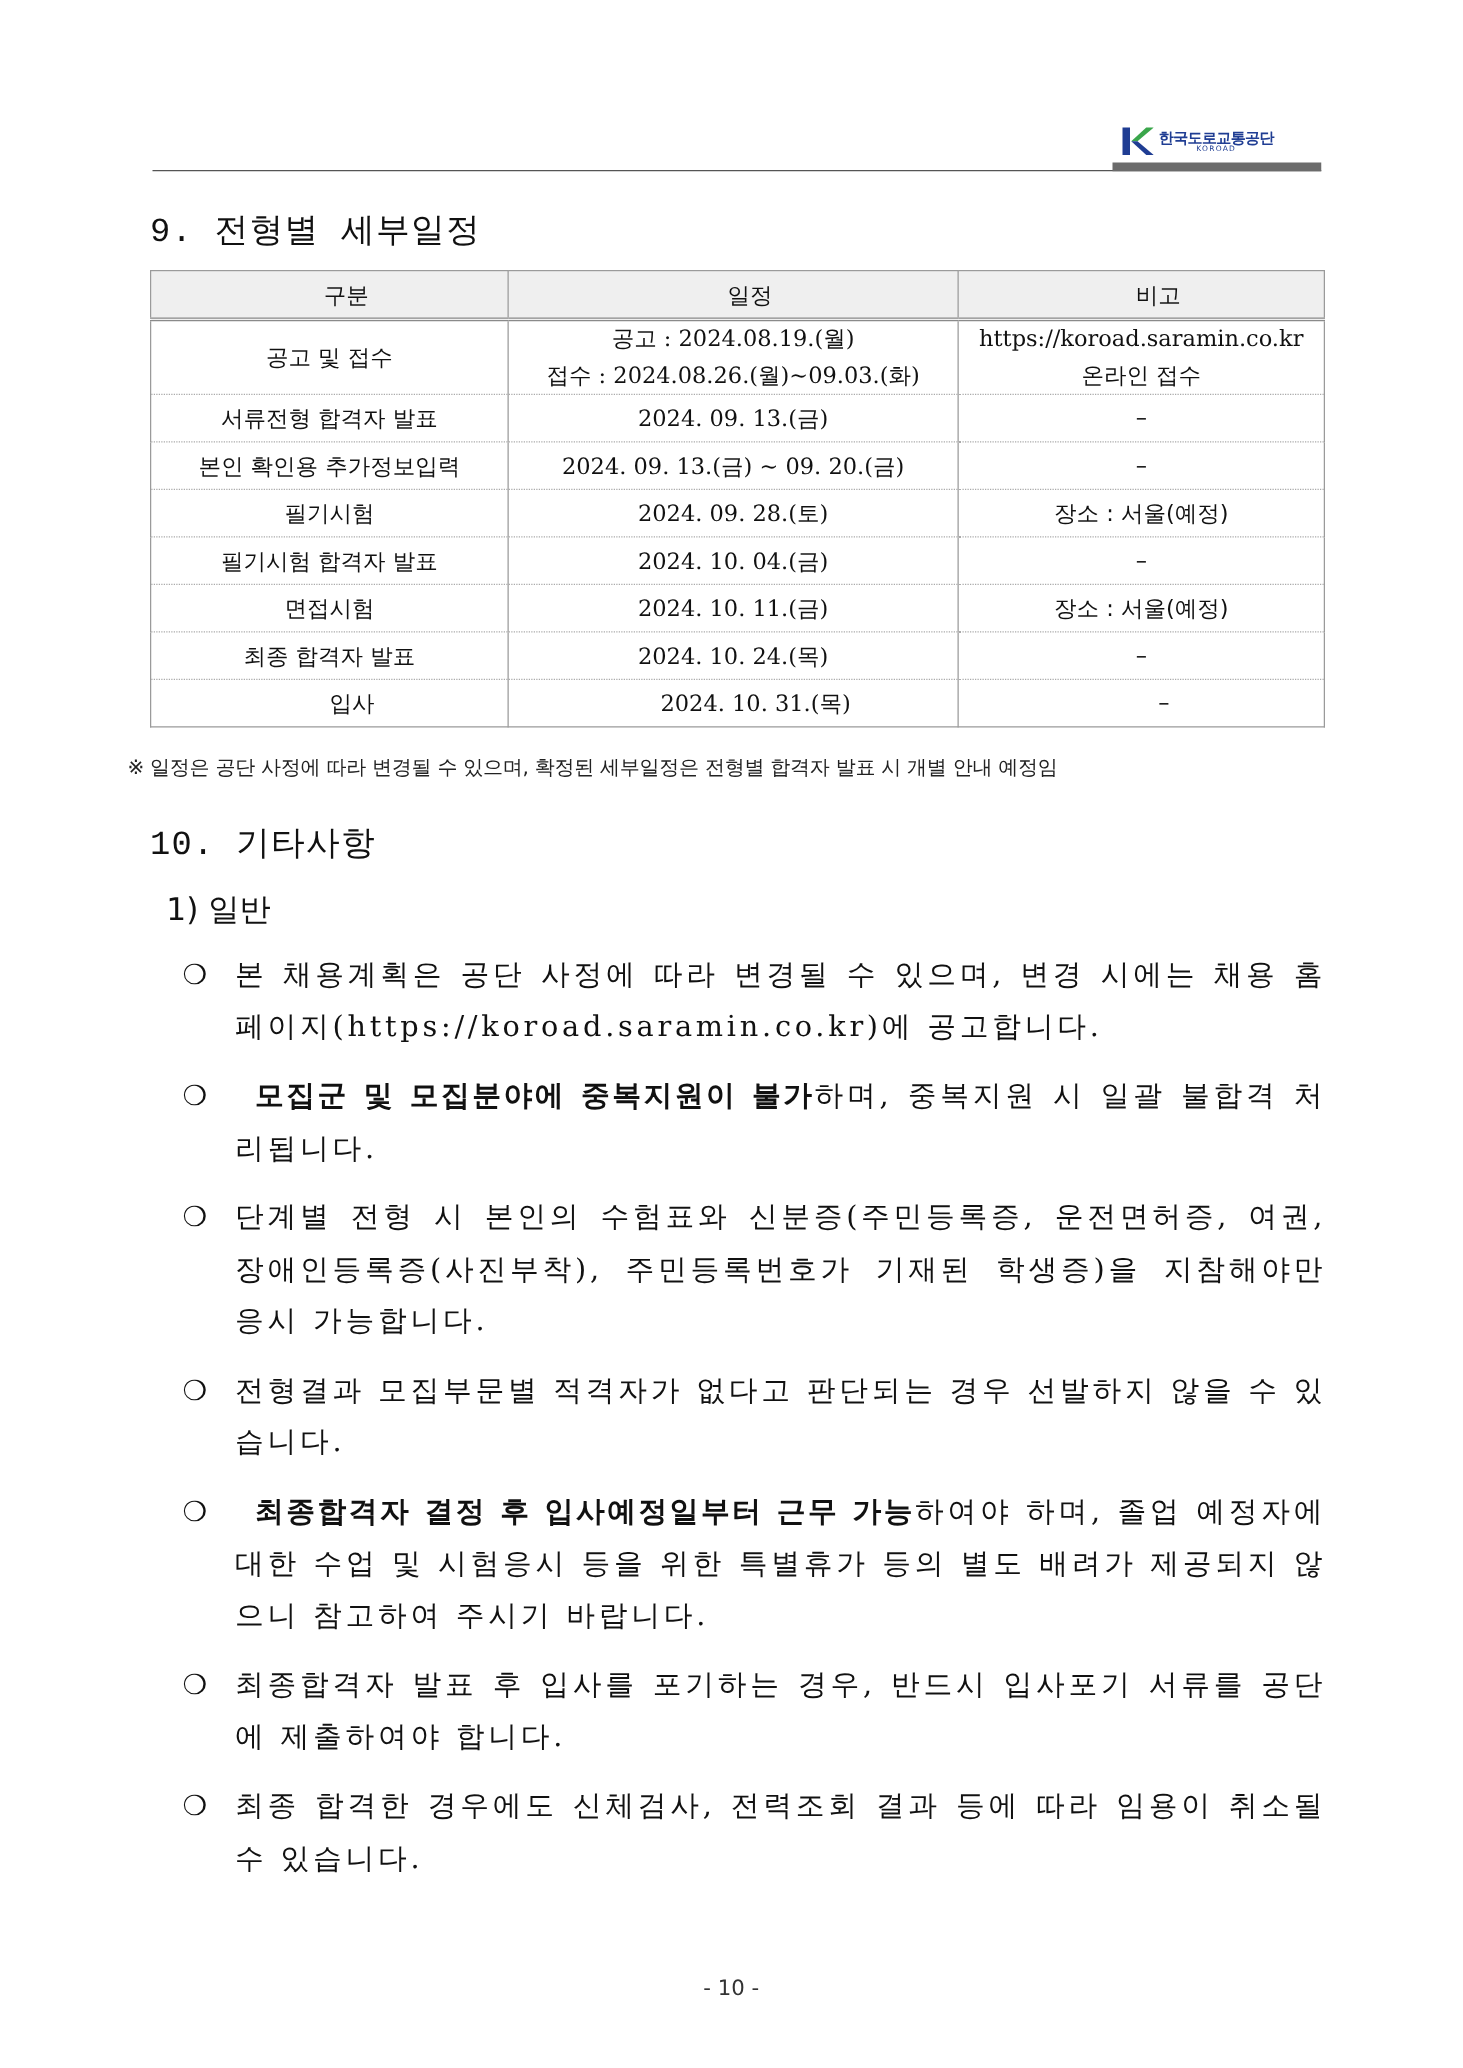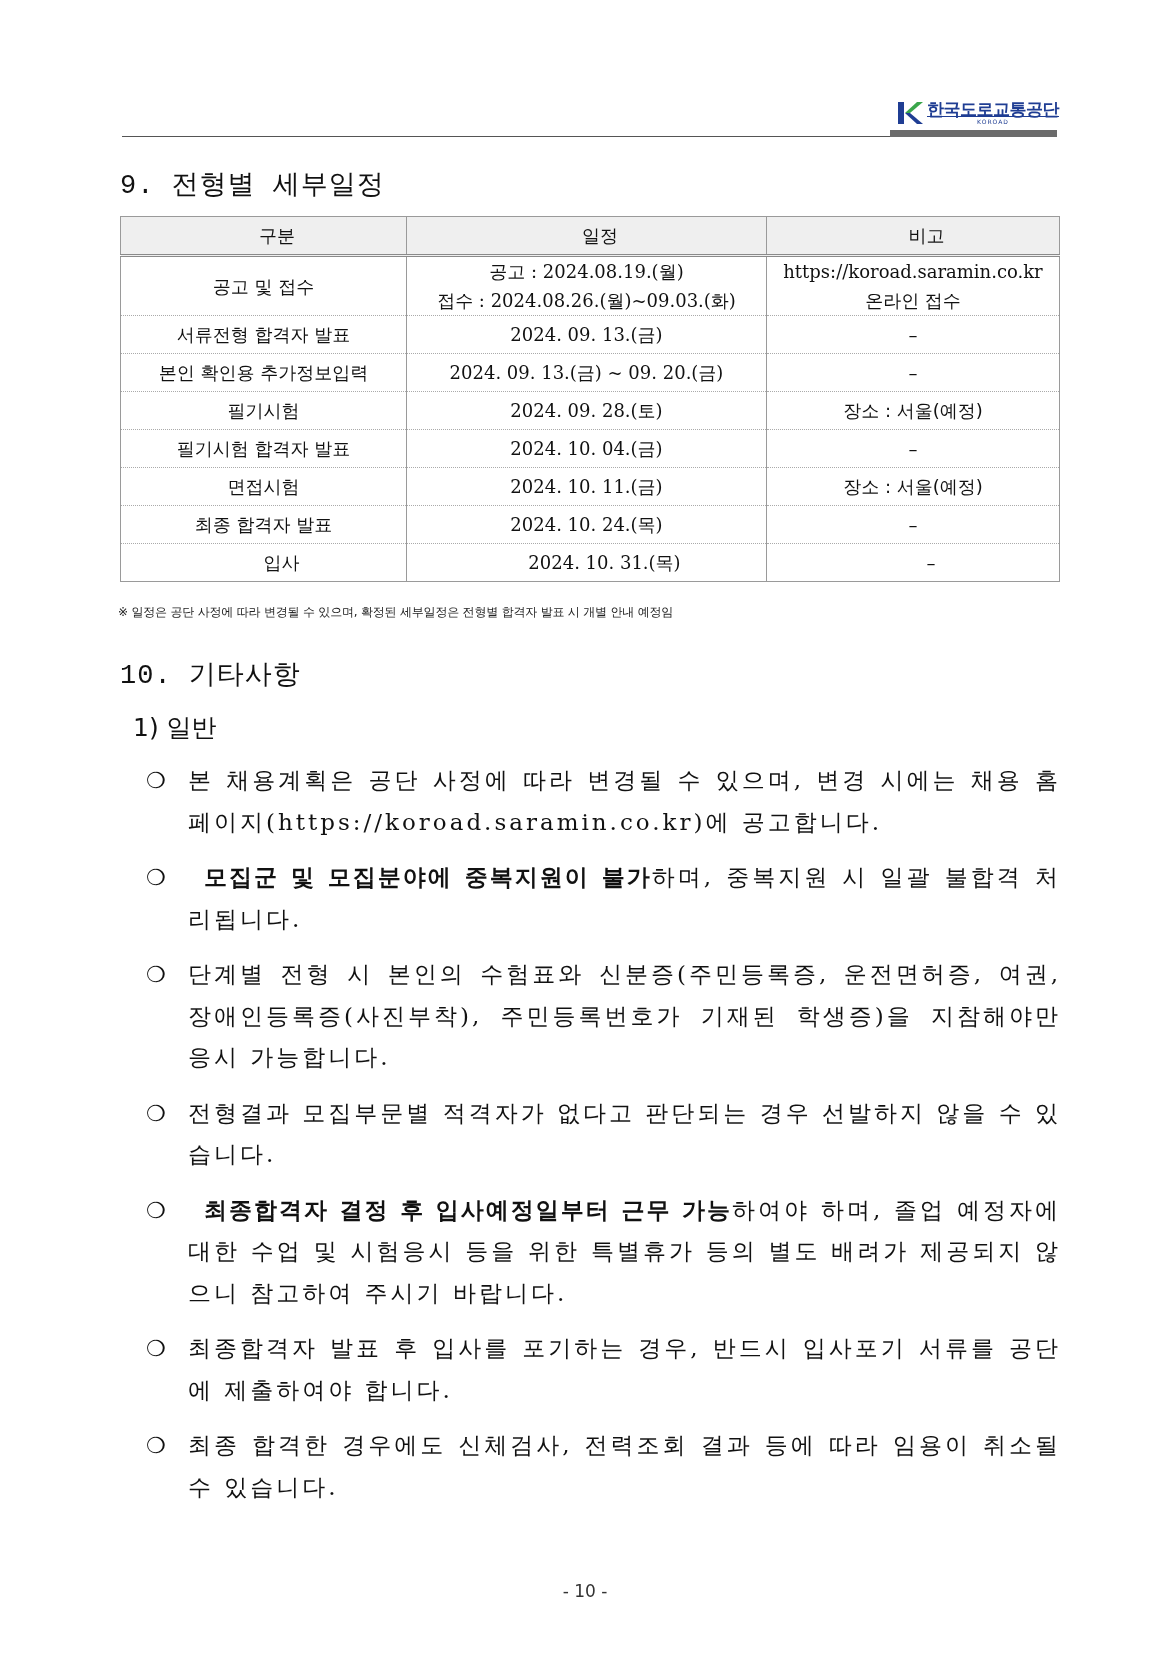--- a/index.html
+++ b/index.html
@@ -3,39 +3,39 @@
 <meta charset="utf-8">
 <style>
   html, body { margin:0; padding:0; background:#ffffff; }
   body { width:1170px; height:1654px; position:relative; overflow:hidden;
          font-family:"DejaVu Sans", "Liberation Sans", sans-serif; color:#111; }
   .header-line { position:absolute; left:122px; top:136px; width:935px; height:1px; background:#555; }
   .header-bar { position:absolute; left:890px; top:130px; width:167px; height:7px; background:#6b6b6b; }
   .logo { position:absolute; left:897px; top:98px; height:30px; display:flex; align-items:center; gap:4px; }
   .logo-mark { width:26px; height:24px; position:relative; }
   .logo-text { display:flex; flex-direction:column; align-items:center; line-height:1; }
-  .logo-name { font-size:17px; font-weight:bold; color:#1f3d93; letter-spacing:-0.5px;text-decoration:underline; }
+  .logo-name { font-size:12px; font-weight:bold; color:#1f3d93; letter-spacing:-0.5px; }
   .logo-sub { font-size:6px; color:#1f3d93; letter-spacing:1px; margin-top:1px; }
 
   .section-title { position:absolute; left:120px; font-family:Liberation Mono, monospace;
                    font-size:27px; color:#111; letter-spacing:1px; }
   .sub-title { position:absolute; left:133px; font-size:25px; color:#111; }
 
   table.schedule { position:absolute; left:120px; top:216px; width:939px; border-collapse:collapse;
                    font-size:18px; table-layout:fixed; }
   table.schedule th { background:#efefef; font-weight:normal; height:35px; border:1px solid #9a9a9a;
                       border-bottom:3px double #8a8a8a; font-family:"DejaVu Sans", sans-serif; font-size:18px;padding-left:28px; }
   table.schedule td { text-align:center; border-left:1px solid #9a9a9a; border-right:1px solid #9a9a9a;
                       border-bottom:1px dotted #aaa; height:37px; padding:0; }
   table.schedule tr:last-child td { border-bottom:1px solid #9a9a9a;padding-left:36px; }
   .serif { font-family:"DejaVu Serif", "Liberation Serif", serif; }
   .c1 { width:286px; } .c2 { width:360px; } .c3 { width:293px; }
   td.multi { height:68px; line-height:29px; }
 
-  .note { position:absolute; left:118px; top:604px; font-size:12px; color:#222; letter-spacing:-0.2px; white-space:nowrap;text-align:center; }
+  .note { position:absolute; left:102px; top:604px; font-size:16px; color:#222; letter-spacing:-0.2px; white-space:nowrap;text-align:center; }
 
   .bullets { position:absolute; left:146px; top:760px; width:915px; }
   .bullet { position:relative; padding-left:42px; font-size:23px; line-height:41.5px; margin-bottom:14px;
             font-family:"DejaVu Serif", "Liberation Serif", serif; letter-spacing:3px; text-align:justify; }
   .bullet .mark { position:absolute; left:0; top:0; font-family:"DejaVu Sans", sans-serif; font-size:22px; }
   .bullet b { font-family:"DejaVu Sans", sans-serif; font-weight:bold; letter-spacing:2px;margin-left:16px; }
   .page-num { position:absolute; left:0; width:1170px; top:1547px; text-align:center; font-size:17px; color:#333;margin-top:34px; }
 </style>
 </head>
 <body>

